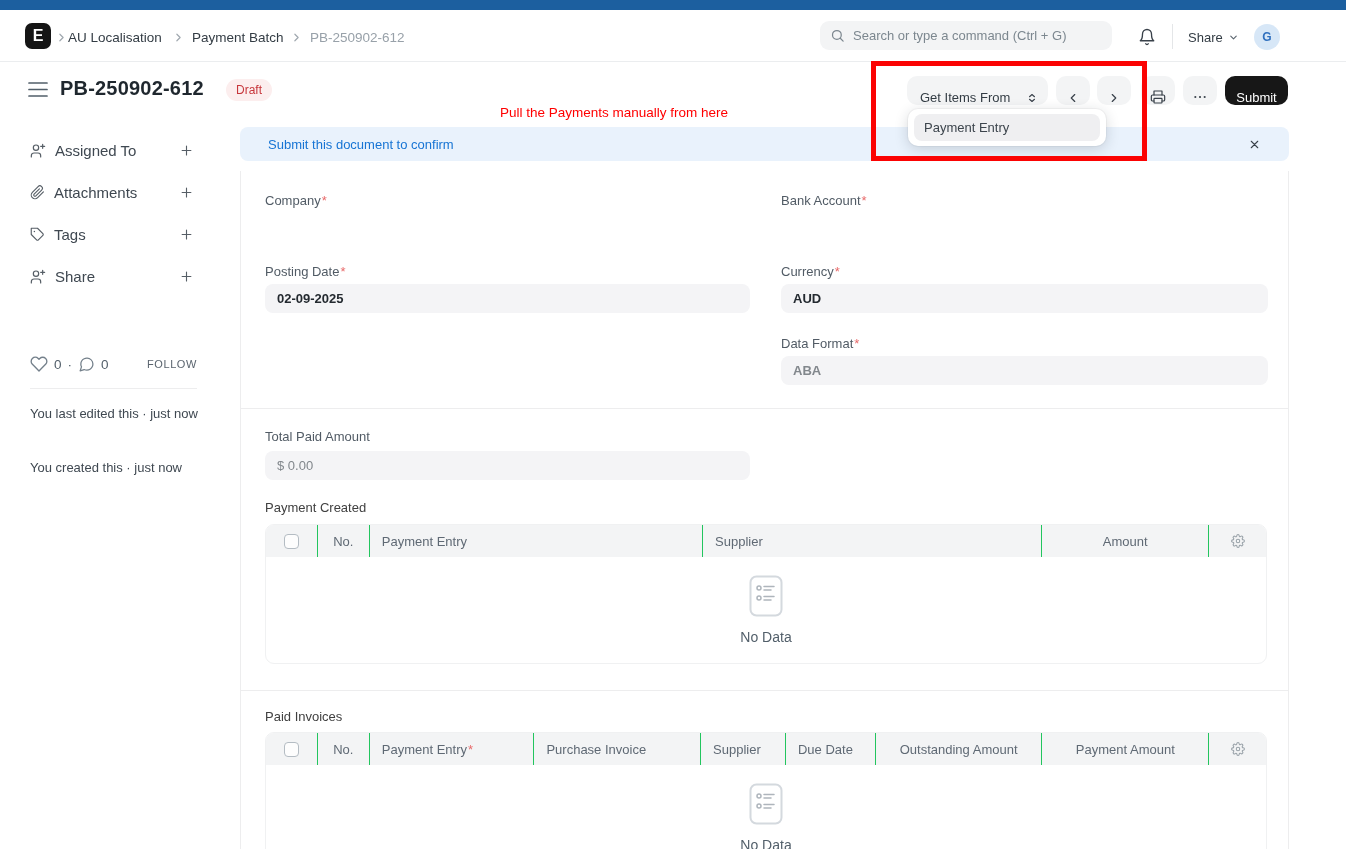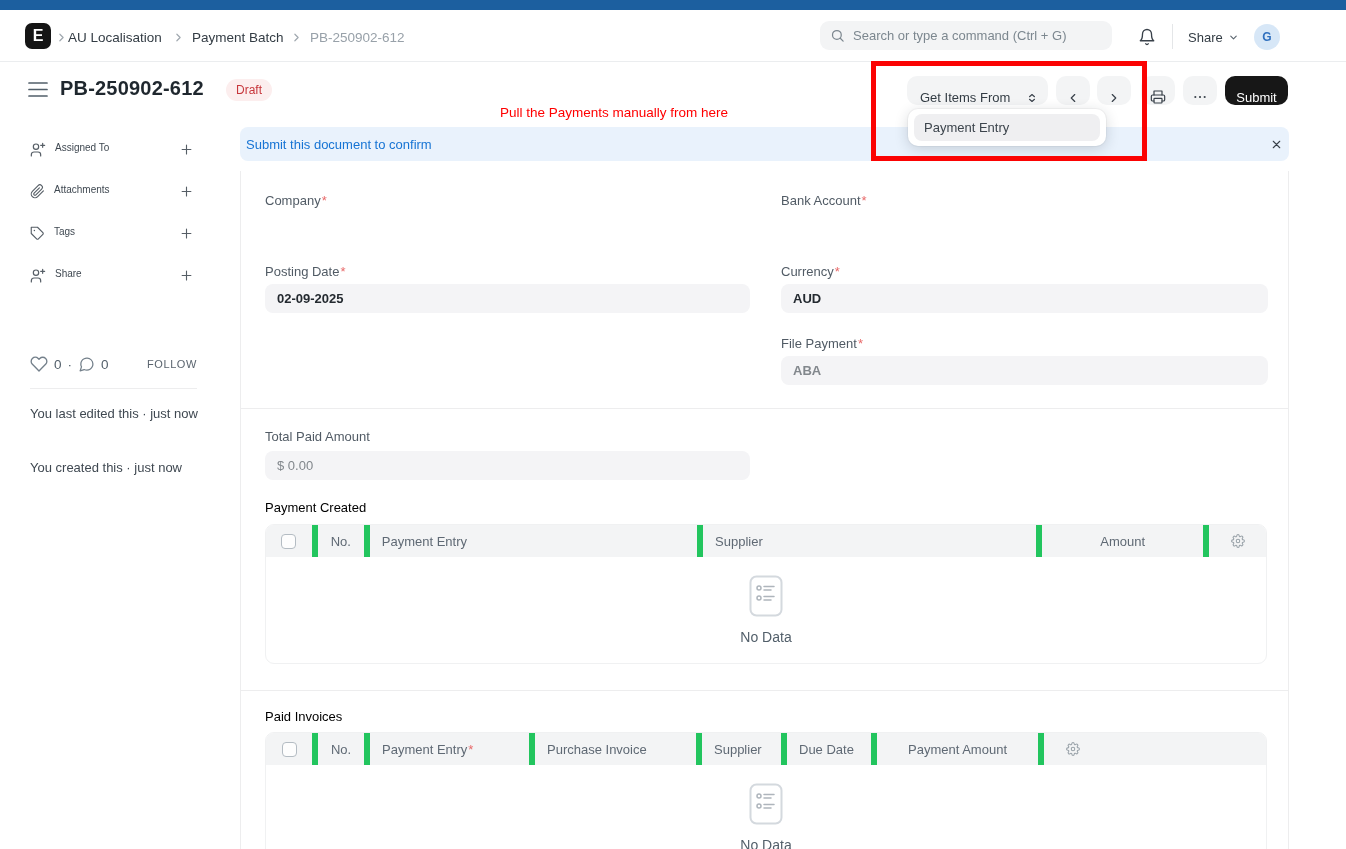--- a/index.html
+++ b/index.html
@@ -45,46 +45,46 @@
   .annot-rect{left:871px;top:61px;width:276px;height:100px;border:5px solid #fb0303;z-index:50;pointer-events:none}
 
   
   .dropdown{left:908px;top:109px;width:198px;height:37px;background:#fff;border-radius:10px;z-index:40;
             box-shadow:0 3px 14px rgba(25,39,52,.18), 0 0 0 1px rgba(0,0,0,.03)}
   .dropdown-item{position:absolute;left:6px;top:5px;width:186px;height:27px;background:#efeff1;border-radius:8px;
                  font-size:13px;color:#3c444c;display:flex;align-items:center;padding:0 10px;cursor:pointer}
 
   
   .banner{left:240px;top:127px;width:1049px;height:34px;background:#e9f2fc;border-radius:8px;z-index:5;
-          display:flex;align-items:center;padding:0 6px;font-size:13px;color:#1674d4}
+          display:flex;align-items:center;padding:0 28px;font-size:13px;color:#1674d4}
   .banner-close{margin-left:auto;background:none;border:none;cursor:pointer}
 
   
-  .sb-item{display:flex;align-items:flex-start;gap:9px;width:164px;font-size:10px;color:#3f4851;cursor:pointer}
+  .sb-item{display:flex;align-items:center;gap:9px;width:164px;font-size:15px;color:#3f4851;cursor:pointer}
   .sb-plus{margin-left:auto;background:none;border:none;cursor:pointer}
   .likes-row{left:30px;top:355px;width:167px;display:flex;align-items:center;gap:6px;font-size:13.5px;color:#525f6a}
   .follow{margin-left:auto;background:none;border:none;font-family:inherit;font-size:11px;letter-spacing:.6px;
           color:#5a646e;font-weight:500;cursor:pointer}
   .sb-divider{left:30px;top:388px;width:167px;height:1px;background:#ededee}
   .sb-note{left:30px;font-size:13px;color:#3f4851;line-height:21px}
 
   
   .vline{width:1px;background:#ededee}
   .hline{height:1px;background:#ededee}
   .flabel{font-size:13px;color:#515b65}
   .req{color:#e86a6a;margin-left:1px}
   .control{background:#f4f4f6;border-radius:8px;height:29px;line-height:29px;padding:0 12px;font-size:13px;
            font-weight:600;color:#242a30;white-space:nowrap;overflow:hidden;cursor:text}
   .control.muted{color:#82878c;cursor:default}
-  .sec-label{font-size:13px;color:#000000}
+  .sec-label{font-size:13px;color:#404040}
 
   
   .grid{background:#fff;border:1px solid #f0f1f2;border-radius:9px}
   .grid-head{display:flex;height:32px;background:#f3f4f5;border-radius:8px 8px 0 0;font-size:13px;color:#5f6974}
-  .gc{display:flex;align-items:center;height:32px;border-right:6px solid #22c55e;padding:0 12px}
+  .gc{display:flex;align-items:center;height:32px;border-right:1px solid #22c55e;padding:0 12px}
   .gc.center{justify-content:center;padding:0}
   .gc.right{justify-content:center}
   .gc.last{border-right:none}
   .cbx{width:15px;height:15px;border:1px solid #b4bcc3;border-radius:4px;background:#fdfdfd;cursor:pointer}
   .gear-btn{background:none;border:none;cursor:pointer}
   .empty{display:flex;flex-direction:column;align-items:center;gap:12px}
   .empty-text{font-size:14px;color:#525f6a}
 </style>
 </head>
 <body>
@@ -319,21 +319,21 @@
     <span>Posting Date</span><span class="req">*</span>
   </div>
   <div class="abs control" style="left:265px;top:284px;width:485px">02-09-2025</div>
 
   <div class="abs flabel" style="left:781px;top:264px">
     <span>Currency</span><span class="req">*</span>
   </div>
   <div class="abs control" style="left:781px;top:284px;width:487px">AUD</div>
 
   <div class="abs flabel" style="left:781px;top:336px">
-    <span>File Payment</span><span class="req">*</span>
+    <span>Data Format</span><span class="req">*</span>
   </div>
   <div class="abs control muted" style="left:781px;top:356px;width:487px">ABA</div>
 
   <div class="abs flabel" style="left:265px;top:429px">Total Paid Amount</div>
   <div class="abs control muted" style="left:265px;top:451px;width:485px;font-weight:500">$ 0.00</div>
 
   <div class="abs sec-label" style="left:265px;top:500px">Payment Created</div>
   <div class="abs grid" style="left:265px;top:524px;width:1002px;height:140px">
     <div class="grid-head">
       <div class="gc center" style="width:52px">
@@ -392,20 +392,23 @@
       <div class="gc" style="width:167px">
           <span>Purchase Invoice</span>
         </div>
       <div class="gc" style="width:85px">
           <span>Supplier</span>
         </div>
       <div class="gc" style="width:90px">
           <span>Due Date</span>
         </div>
       <div class="gc right" style="width:167px">
+          <span>Outstanding Amount</span>
+        </div>
+      <div class="gc right" style="width:167px">
           <span>Payment Amount</span>
         </div>
       <div class="gc center last" style="width:57px">
         <button class="gear-btn">
           <span>
             <svg width="14" height="14" viewBox="0 0 24 24" fill="none" stroke="#98a1a8" stroke-width="1.8" stroke-linecap="round" stroke-linejoin="round">
                 <circle cx="12" cy="12" r="3"></circle>
                 <path d="M19.4 15a1.65 1.65 0 0 0 .33 1.82l.06.06a2 2 0 0 1-2.83 2.83l-.06-.06a1.65 1.65 0 0 0-1.82-.33 1.65 1.65 0 0 0-1 1.51V21a2 2 0 0 1-4 0v-.09A1.65 1.65 0 0 0 9 19.4a1.65 1.65 0 0 0-1.82.33l-.06.06a2 2 0 0 1-2.83-2.83l.06-.06a1.65 1.65 0 0 0 .33-1.82 1.65 1.65 0 0 0-1.51-1H3a2 2 0 0 1 0-4h.09A1.65 1.65 0 0 0 4.6 9a1.65 1.65 0 0 0-.33-1.82l-.06-.06a2 2 0 0 1 2.83-2.83l.06.06a1.65 1.65 0 0 0 1.82.33H9a1.65 1.65 0 0 0 1-1.51V3a2 2 0 0 1 4 0v.09a1.65 1.65 0 0 0 1 1.51 1.65 1.65 0 0 0 1.82-.33l.06-.06a2 2 0 0 1 2.83 2.83l-.06.06a1.65 1.65 0 0 0-.33 1.82V9a1.65 1.65 0 0 0 1.51 1H21a2 2 0 0 1 0 4h-.09a1.65 1.65 0 0 0-1.51 1z"></path>
               </svg>
           </span>

